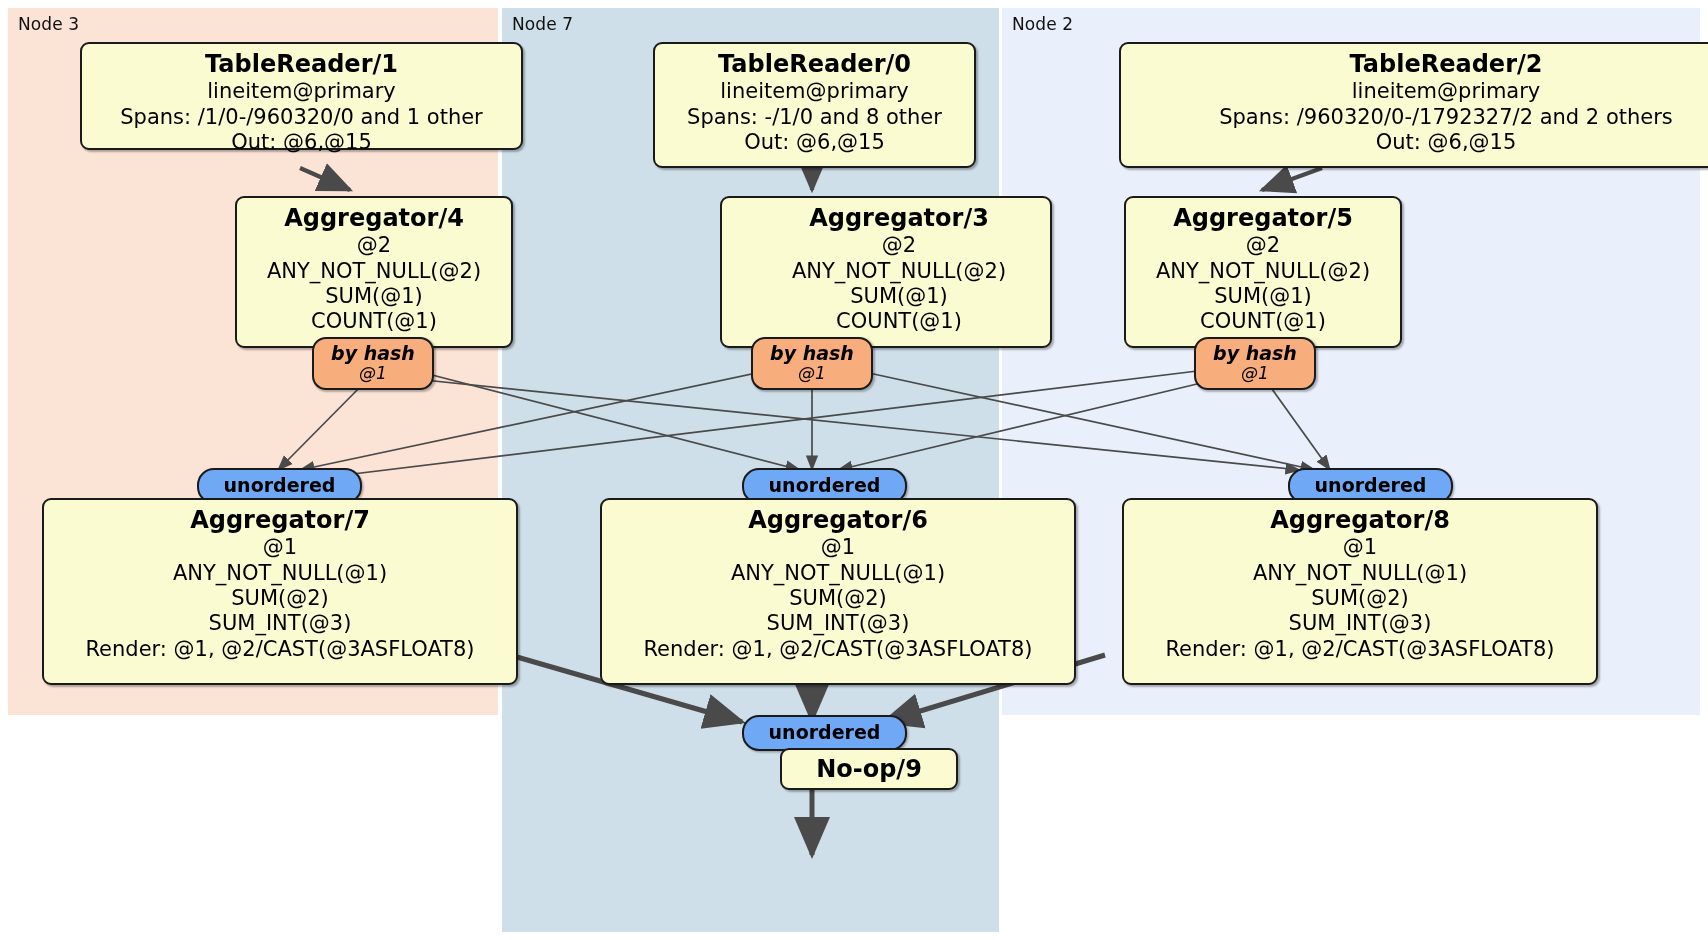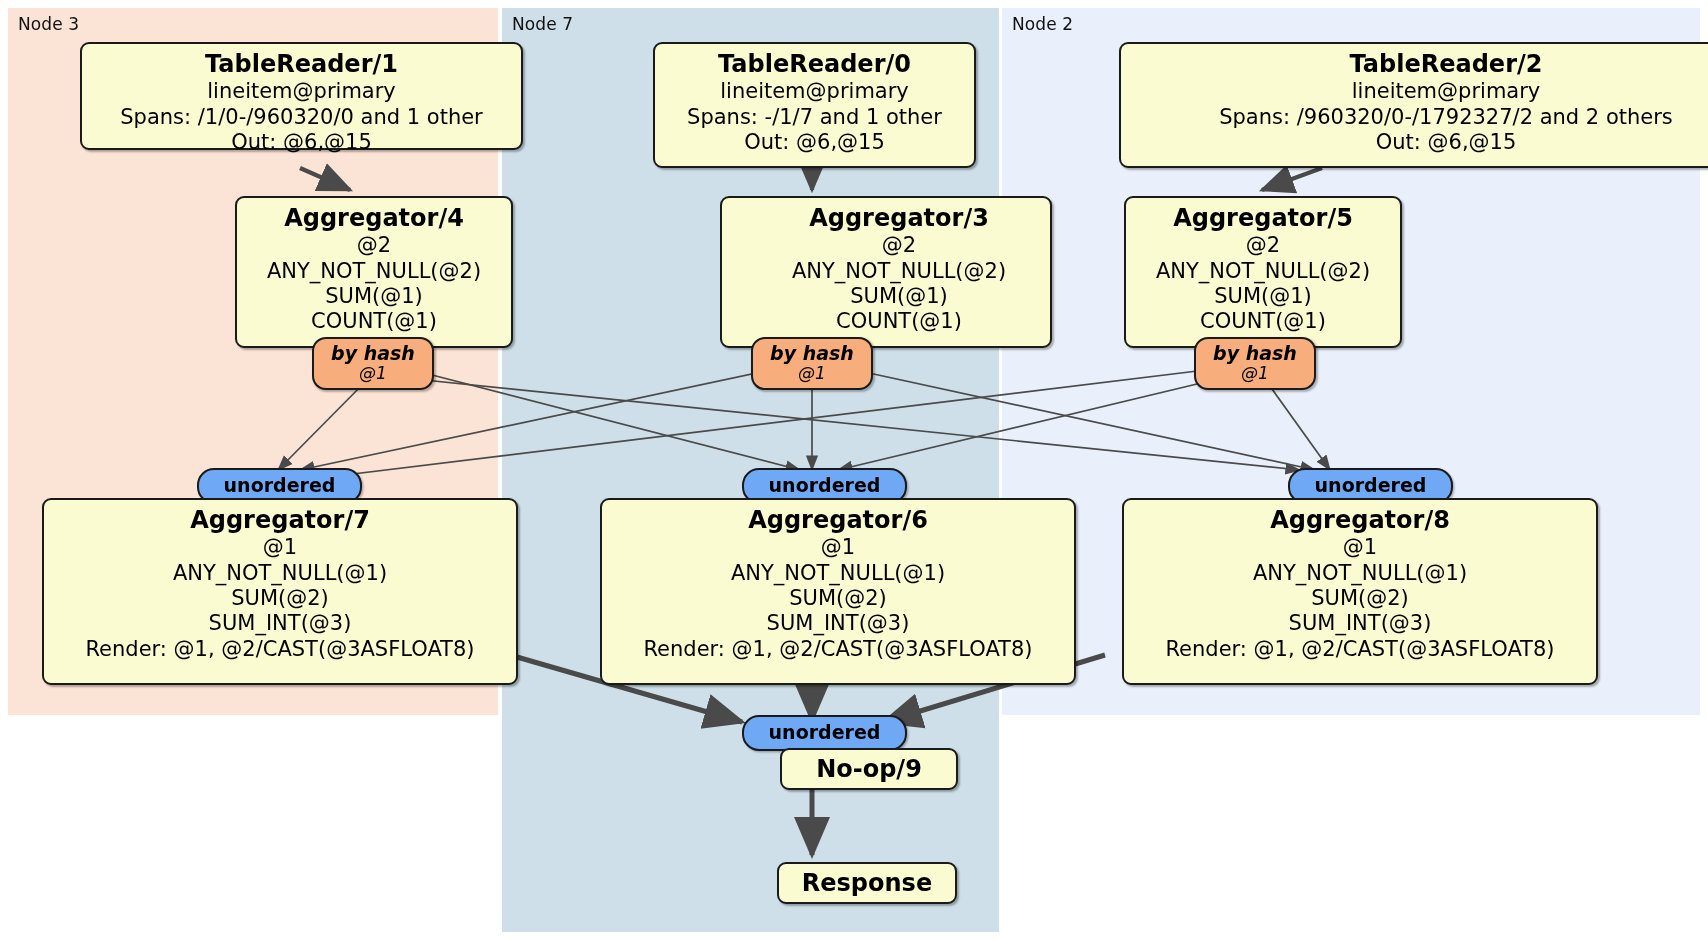--- a/index.html
+++ b/index.html
@@ -106,21 +106,21 @@
   <div class="proc" style="left:80px;top:42px;width:443px;height:108px;justify-content:space-between;">
     <div class="title">TableReader/1</div>
     <div class="line">lineitem@primary</div>
     <div class="line">Spans: /1/0-/960320/0 and 1 other</div>
     <div class="line">Out: @6,@15</div>
   </div>
 
   <div class="proc" style="left:653px;top:42px;width:323px;height:126px;">
     <div class="title">TableReader/0</div>
     <div class="line">lineitem@primary</div>
-    <div class="line">Spans: -/1/7 and 1 other</div>
+    <div class="line">Spans: -/1/0 and 8 other</div>
     <div class="line">Out: @6,@15</div>
   </div>
 
   <div class="proc" style="left:1119px;top:42px;width:654px;height:126px;">
     <div class="title">TableReader/2</div>
     <div class="line">lineitem@primary</div>
     <div class="line">Spans: /960320/0-/1792327/2 and 2 others</div>
     <div class="line">Out: @6,@15</div>
   </div>
 
@@ -203,17 +203,14 @@
   </div>
 
   <div class="badge ord" style="left:742px;top:715px;width:165px;height:36px;">
     <span class="b1">unordered</span>
   </div>
 
   <div class="small-proc" style="left:736px;top:748px;width:178px;height:42px;font-size:24px;">
     <span>No-op/9</span>
   </div>
 
-  <div class="small-proc" style="left:733px;top:862px;width:180px;height:42px;font-size:24px;">
-    <span>Response</span>
-  </div>
 
 </div>
 
 </body></html>

